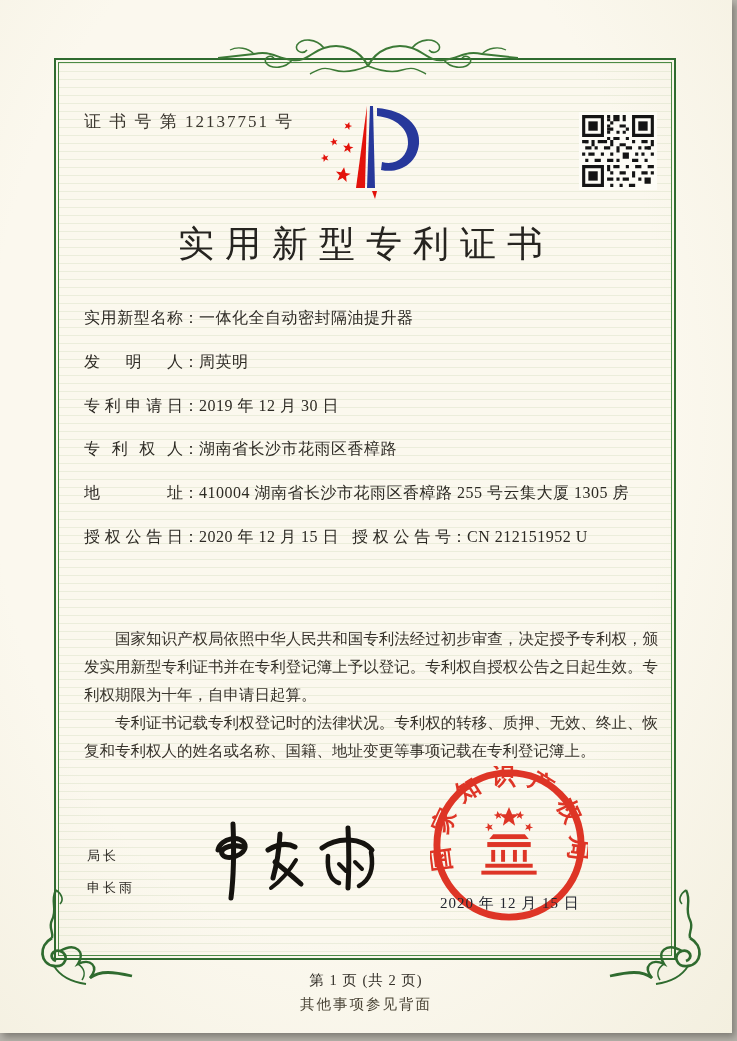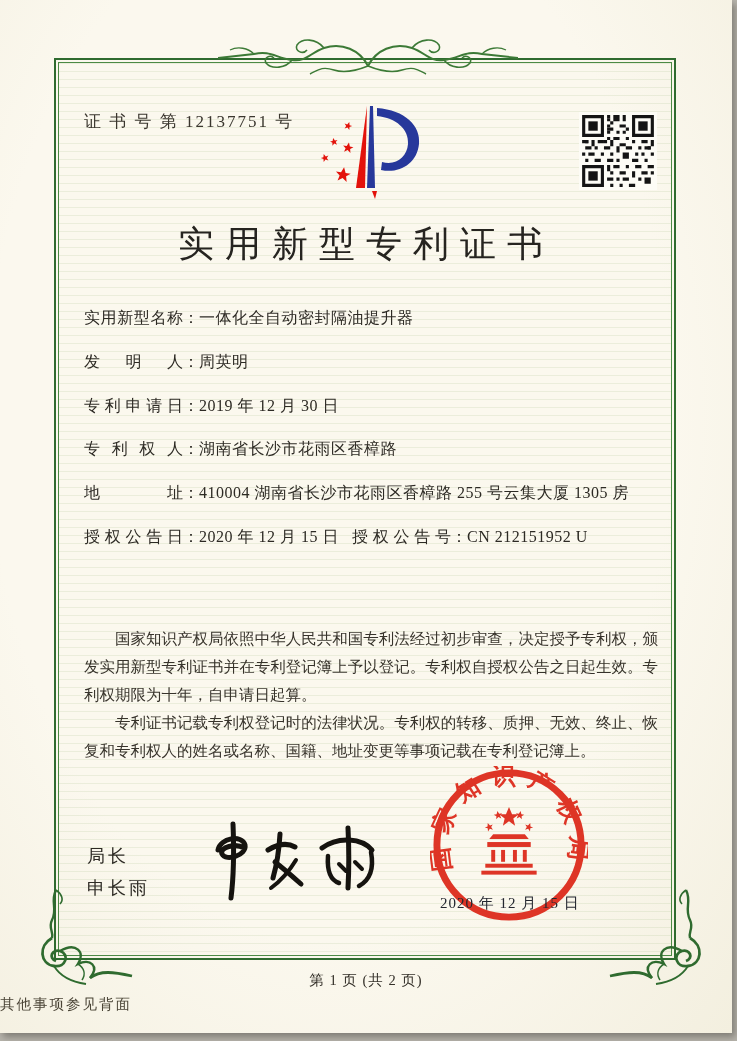--- a/index.html
+++ b/index.html
@@ -32,30 +32,30 @@
   .frow { height:43.8px; position:relative; white-space:nowrap; }
   .flabel { display:inline-block; width:99px; text-align:justify; text-align-last:justify; }
   .fcolon { display:inline-block; width:16px; }
   .fvalue { letter-spacing:.5px; }
   .cell2 { position:absolute; left:268px; top:0; }
 
   .paras { position:absolute; left:84px; top:616px; width:574px; font-size:15.5px;
            line-height:28px; text-align:justify; color:#37332b;margin-top:9px; }
   .paras p { text-indent:2em; }
 
-  .director { position:absolute; left:87px; top:840px; font-size:18px; line-height:32px; color:#2d2a24; letter-spacing:3px; }
+  .director { position:absolute; left:87px; top:840px; font-size:13px; line-height:32px; color:#2d2a24; letter-spacing:3px; }
   .sign { position:absolute; left:192px; top:812px; width:195px; height:95px; }
 
   .seal { position:absolute; left:430px; top:766px; width:158px; height:158px; opacity:.95; }
   .seal-date { position:absolute; left:440px; top:894px; font-size:15px; letter-spacing:1px;
                color:#23262f; z-index:5; }
 
   .page-footer { position:absolute; left:0; top:943px; width:100%; text-align:center;
                  font-size:14.5px; color:#332f28; letter-spacing:1px;margin-top:28px; }
-  .back-note { position:absolute; left:0; top:995px; width:100%; text-align:left;
+  .back-note { position:absolute; left:0; top:995px; width:100%; text-align:center;
                font-size:14.5px; color:#4a4436; letter-spacing:2px; }
 </style>
 </head>
 <body>
 
 <div class="paper">
 
   <div class="frame">
     <div class="frame-in"></div>
   </div>

